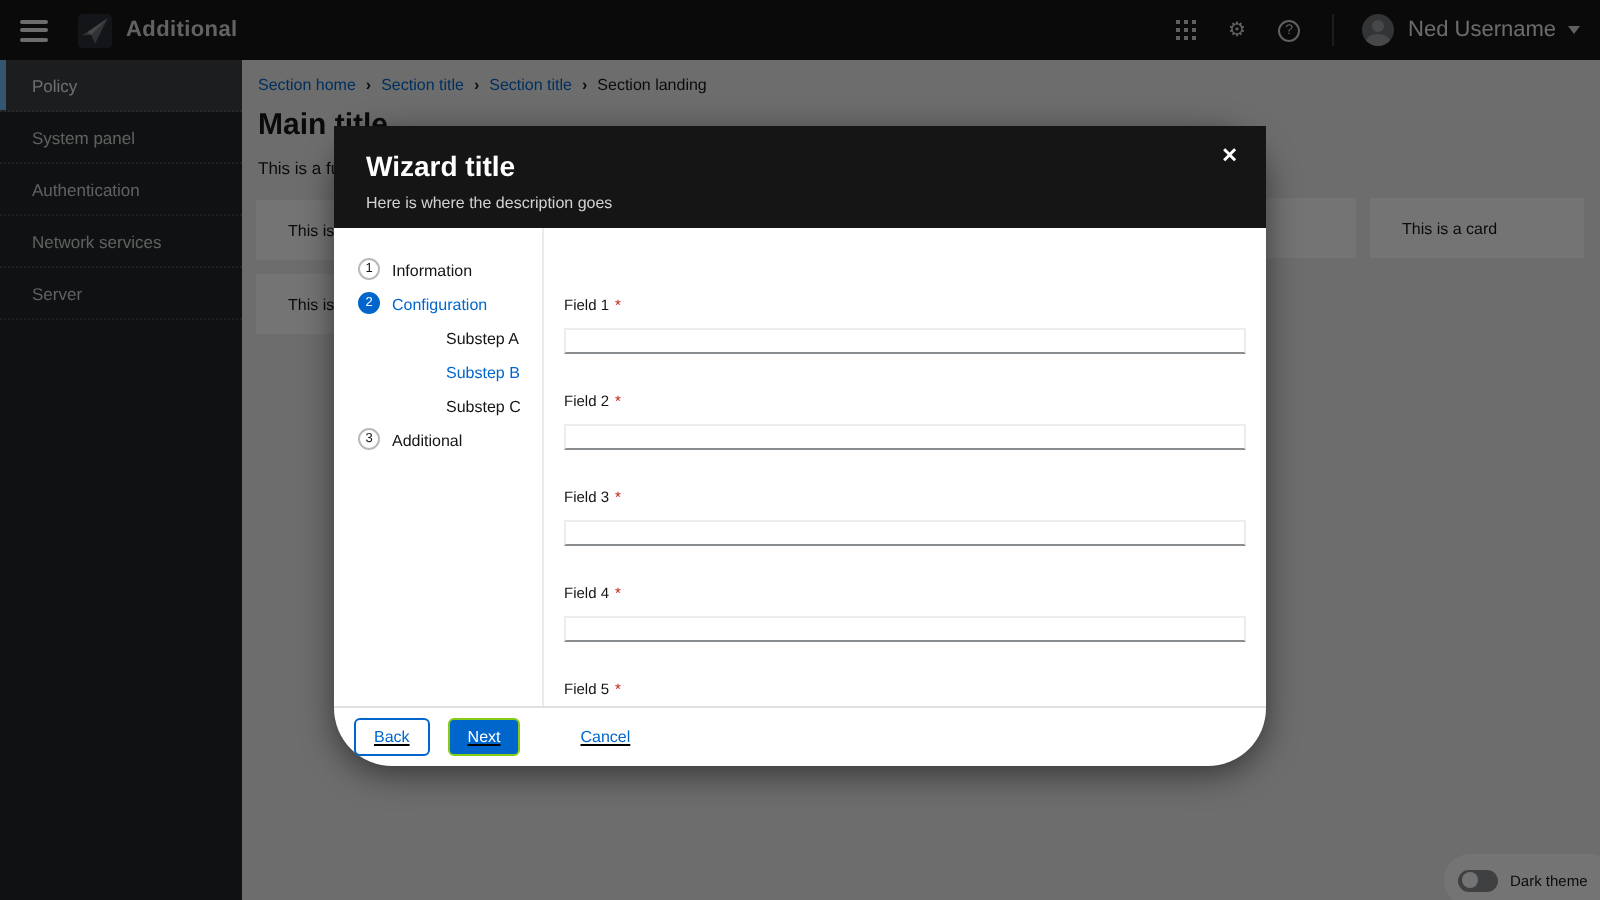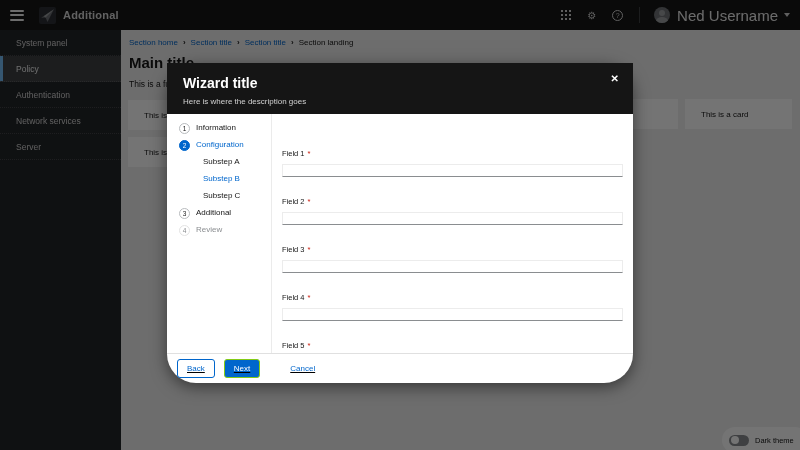--- a/index.html
+++ b/index.html
@@ -14,21 +14,21 @@
   .brand svg { display:block; }
   .brand-text { color:#d8d8d8; font-weight:bold; font-size:11px; margin-left:7px; letter-spacing:.2px; }
   .mh-right { margin-left:auto; display:flex; align-items:center; margin-right:10px; }
   .mh-icon { color:#d2d2d2; font-size:10px; margin-right:16px; display:flex; align-items:center; justify-content:center; }
   .help-badge { width:11px; height:11px; border:1px solid #d2d2d2; border-radius:50%; color:#d2d2d2; font-size:7px; display:flex; align-items:center; justify-content:center; }
   .mh-divider { width:1px; height:16px; background:#3c3f42; margin-right:14px; }
   .user { display:flex; align-items:center; cursor:pointer; }
   .avatar { width:16px; height:16px; border-radius:50%; background:#6f7276; overflow:hidden; position:relative; }
   .avatar::before { content:""; position:absolute; left:5px; top:3px; width:6px; height:6px; border-radius:50%; background:#9b9ea1; }
   .avatar::after { content:""; position:absolute; left:2px; top:10px; width:12px; height:8px; border-radius:50%; background:#9b9ea1; }
-  .user-name { color:#ececec; font-size:15px; margin:0 6px 0 7px; }
+  .user-name { color:#ececec; font-size:11px; margin:0 6px 0 7px; }
   .caret { width:0; height:0; border-left:3.5px solid transparent; border-right:3.5px solid transparent; border-top:4px solid #d2d2d2; }
 
   
   .sidebar { position:absolute; left:0; top:30px; width:121px; height:420px; background:#212427; z-index:1; }
   .nav-item { padding:8px 16px 7px 16px; font-size:8.5px; color:#d2d2d2; border-bottom:1px dotted rgba(255,255,255,0.14); cursor:pointer; }
   .nav-item.current { background:#3c3f42; box-shadow:inset 3px 0 0 #73bcf7; color:#f0f0f0; }
 
   
   .content { position:absolute; left:121px; top:30px; width:679px; height:420px; background:#f0f0f0; z-index:1; }
   .breadcrumb { display:flex; align-items:center; gap:5px; padding:8px 0 0 8px; font-size:8px; }
@@ -53,23 +53,23 @@
   .backdrop { position:absolute; inset:0; background:rgba(1,1,1,0.55); z-index:10; }
 
   
   .modal { position:absolute; left:167px; top:63px; width:466px; height:320px; background:#ffffff; z-index:20; box-shadow:0 4px 16px rgba(0,0,0,0.5); display:flex; flex-direction:column;border-radius:29px; }
   .wiz-header { position:relative; background:#151515; height:51px; padding:12px 16px 0 16px; flex:0 0 auto; }
   .wiz-title { color:#ffffff; font-size:14px; font-weight:bold; }
   .wiz-desc { color:#d2d2d2; font-size:8px; margin-top:6px; }
   .wiz-close { position:absolute; right:14px; top:11px; color:#ffffff; font-size:10px; font-weight:bold; background:none; border:none; cursor:pointer; line-height:1; }
   .wiz-body { flex:1 1 auto; display:flex; min-height:0; }
   .wiz-nav { width:105px; flex:0 0 auto; border-right:1px solid #ebebeb; padding-top:9px; }
-  .wiz-step { height:17px; display:flex; align-items:flex-start; padding-left:12px; font-size:8px; color:#151515; cursor:pointer; }
+  .wiz-step { height:17px; display:flex; align-items:flex-end; padding-left:12px; font-size:8px; color:#151515; cursor:pointer; }
   .wiz-step .stepnum { width:11px; height:11px; border:1px solid #b8bbbe; border-radius:50%; font-size:6.5px; color:#151515; display:flex; align-items:center; justify-content:center; margin-right:6px; flex:0 0 auto; }
-  .wiz-step.sub { padding-left:36px; }
+  .wiz-step.sub { padding-left:56px; }
   .wiz-step.current { color:#0066cc; }
   .wiz-step.current .stepnum { background:#0066cc; border-color:#0066cc; color:#ffffff; }
   .wiz-step.disabled { color:#8a8d90; cursor:default; }
   .wiz-step.disabled .stepnum { border-color:#e3e3e3; color:#8a8d90; }
   .wiz-form { flex:1 1 auto; padding:28px 10px 0 10px; overflow:hidden; }
   .field { margin-bottom:13px; }
   .field-label { font-size:7.5px; color:#151515; }
   .req { color:#c9190b; font-size:7.5px; margin-left:3px; }
   .field input { display:block; width:100%; height:13px; margin-top:4px; background:#fff; border:1px solid #ececec; border-bottom:1px solid #8a8d90; font-size:8px; padding:0 4px; color:#151515; }
   .wiz-footer { flex:0 0 auto; height:30px; border-top:1px solid #e0e0e0; display:flex; align-items:center; padding-left:10px;text-decoration:underline; }
@@ -120,22 +120,22 @@
       <span class="mh-divider"></span>
       <div class="user">
         <span class="avatar"></span>
         <span class="user-name">Ned Username</span>
         <span class="caret"></span>
       </div>
     </div>
   </header>
 
   <nav class="sidebar">
+    <div class="nav-item current">Policy</div>
     <div class="nav-item">System panel</div>
-    <div class="nav-item current">Policy</div>
     <div class="nav-item">Authentication</div>
     <div class="nav-item">Network services</div>
     <div class="nav-item">Server</div>
   </nav>
 
   <main class="content">
     <div class="breadcrumb">
       <span class="crumb">Section home</span>
       <span class="crumb-sep">›</span>
       <span class="crumb">Section title</span>
@@ -181,24 +181,20 @@
         <div class="wiz-step sub current">
           <span>Substep B</span>
         </div>
         <div class="wiz-step sub">
           <span>Substep C</span>
         </div>
         <div class="wiz-step">
           <span class="stepnum">3</span>
           <span>Additional</span>
         </div>
-        <div class="wiz-step disabled">
-          <span class="stepnum">4</span>
-          <span>Review</span>
-        </div>
       </nav>
       <div class="wiz-form">
         <div class="field">
           <span class="field-label">Field 1</span><span class="req">*</span>
           <input type="text" style="">
         </div>
         <div class="field">
           <span class="field-label">Field 2</span><span class="req">*</span>
           <input type="text" style="">
         </div>

